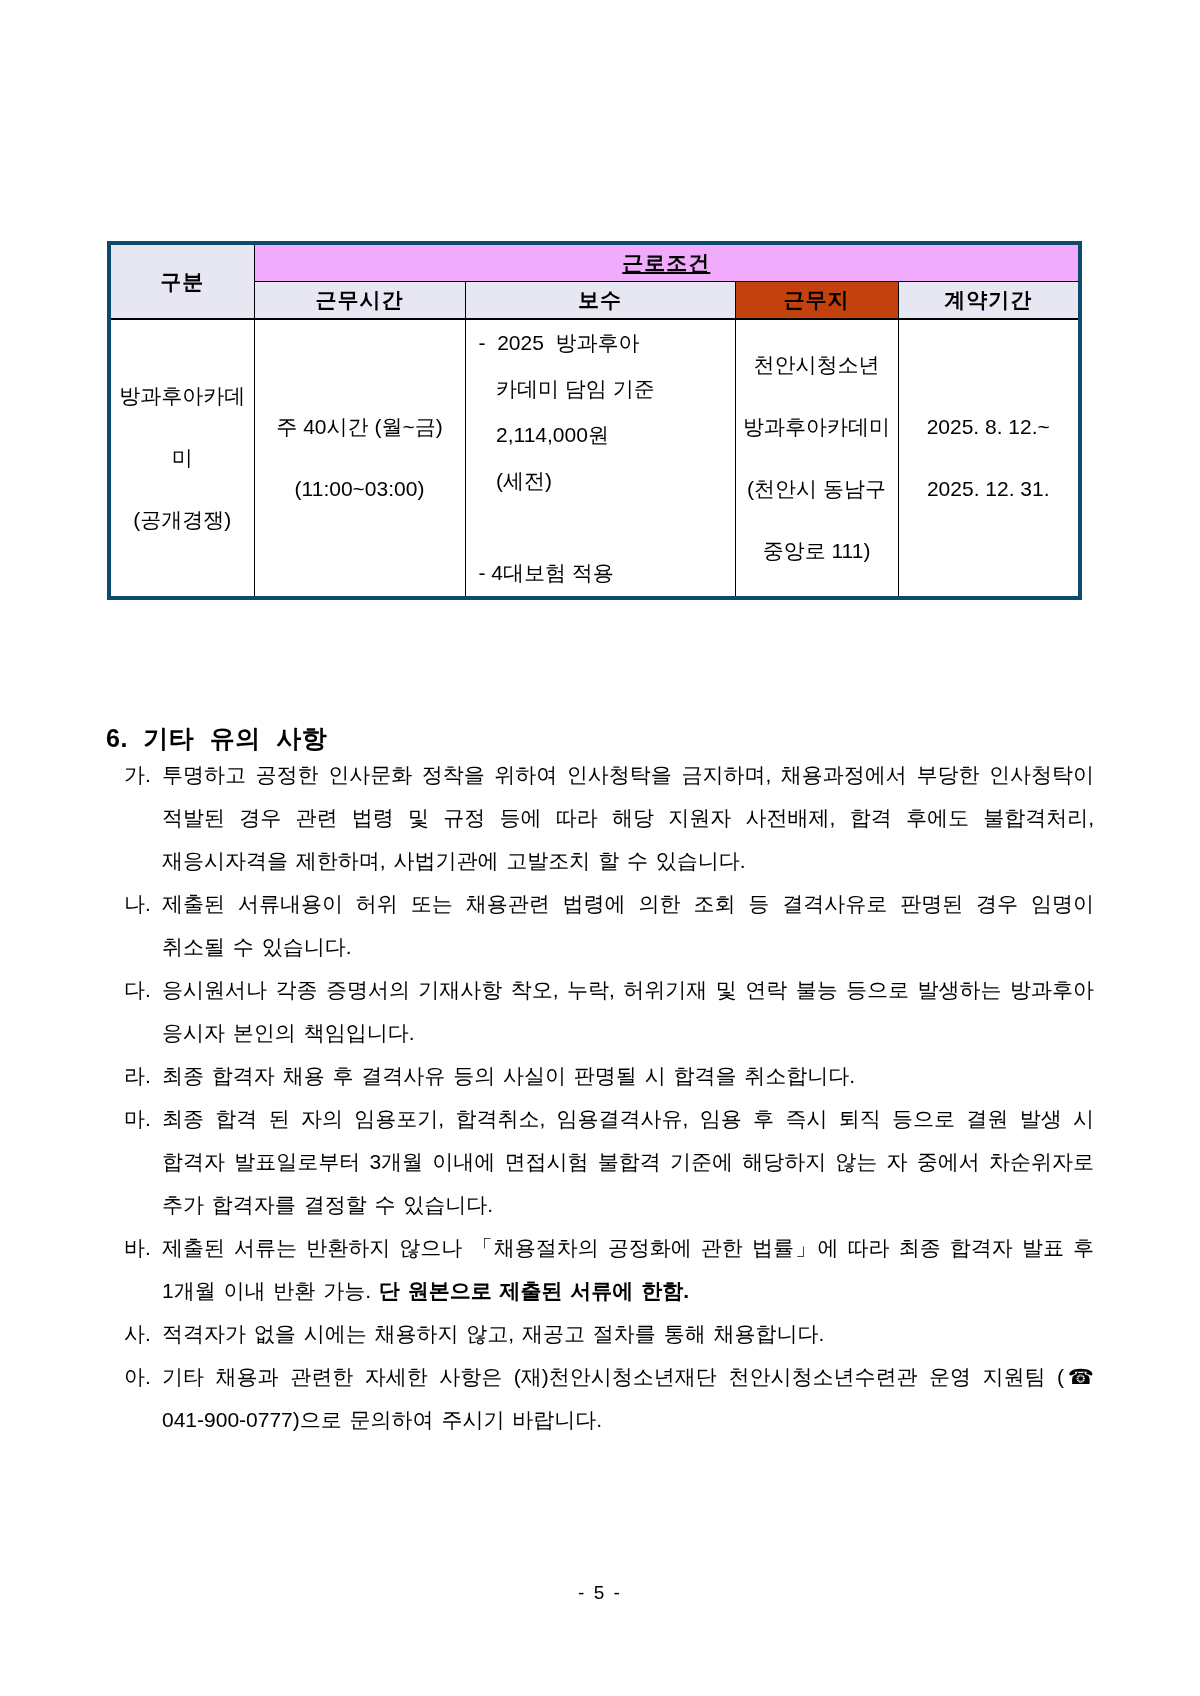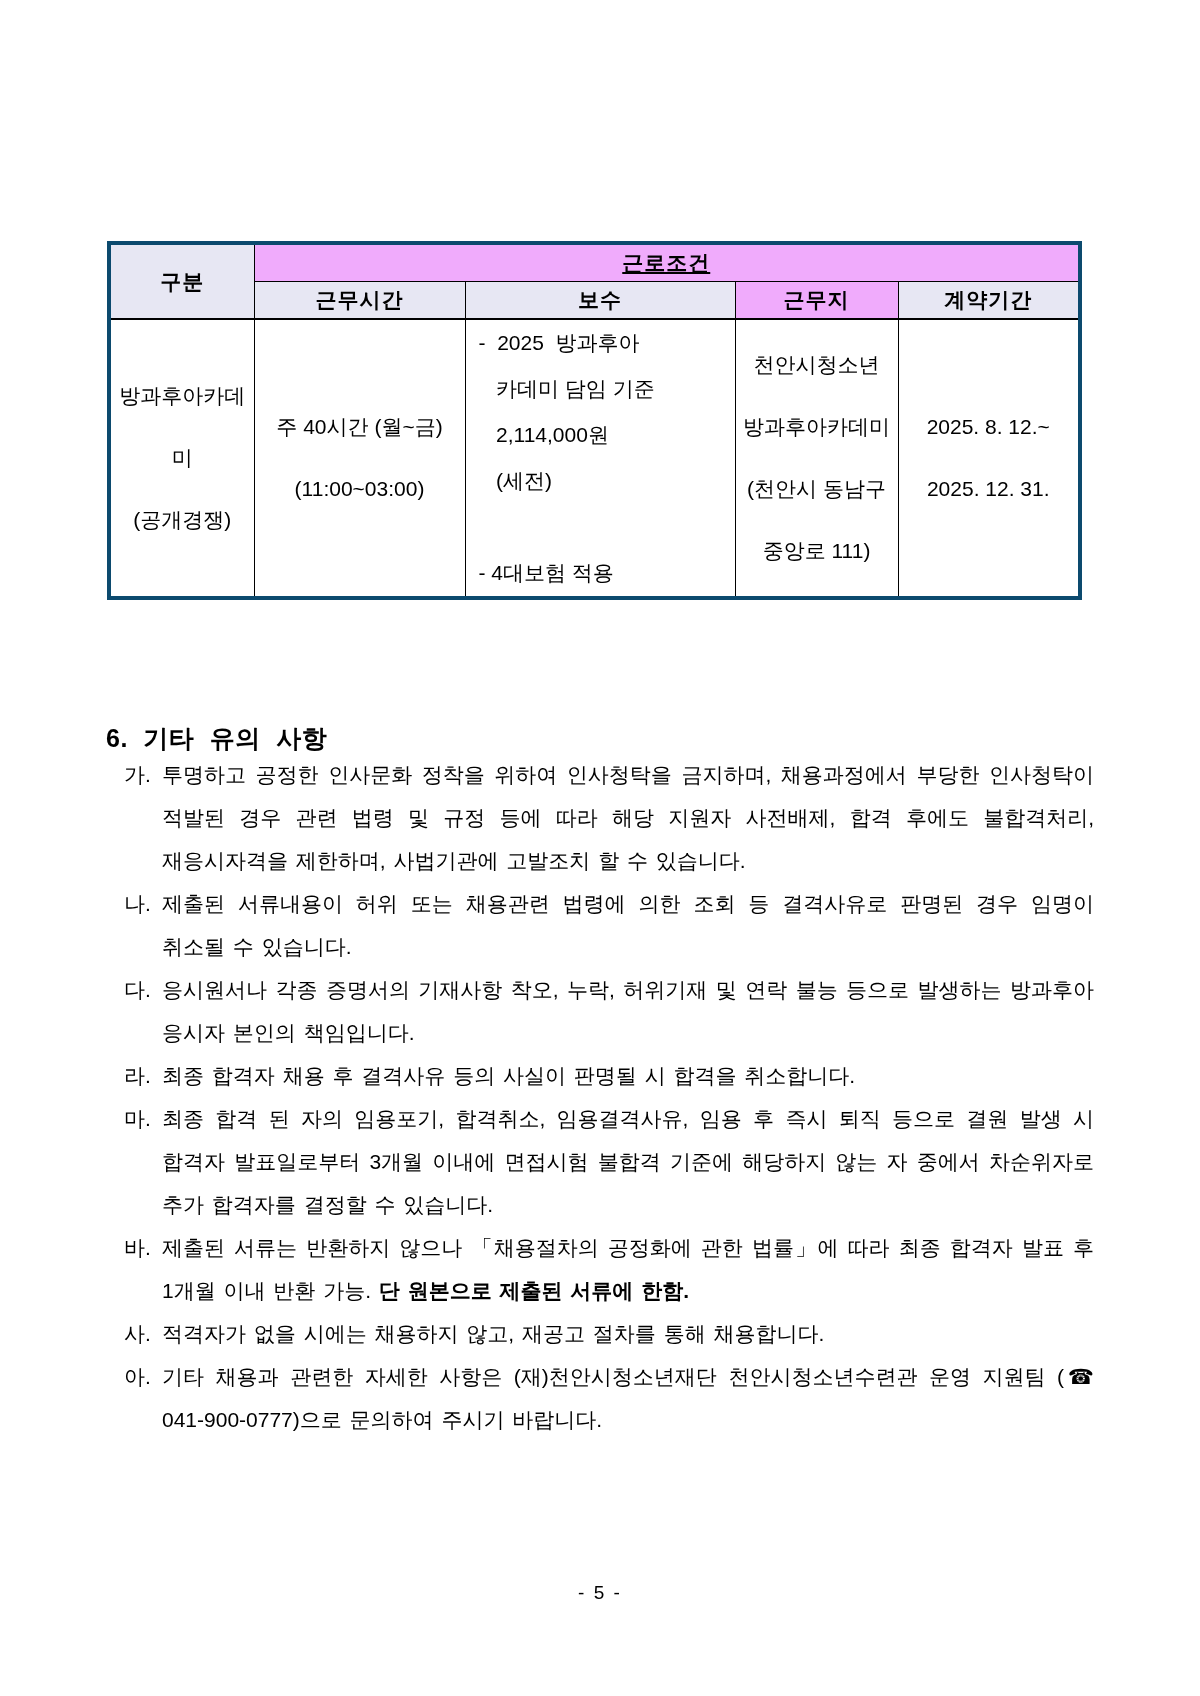--- a/index.html
+++ b/index.html
@@ -112,21 +112,21 @@
       <col style="width:182px">
     </colgroup>
     <thead>
       <tr>
         <th rowspan="2" class="hdr" style="background: rgb(231, 231, 243);">구분</th>
         <th colspan="4" class="hdr" style="background: #f0abfc; text-decoration: underline;">근로조건</th>
       </tr>
       <tr>
         <th class="hdr" style="background: rgb(231, 231, 243);">근무시간</th>
         <th class="hdr" style="background: rgb(231, 231, 243);">보수</th>
-        <th class="hdr" style="background: #f0abfc;">근무지</th>
+        <th class="hdr" style="background: #c2410c;">근무지</th>
         <th class="hdr" style="background: rgb(231, 231, 243);">계약기간</th>
       </tr>
     </thead>
     <tbody>
       <tr>
         <td>방과후아카데미
 (공개경쟁)</td>
         <td>주 40시간 (월~금)
 (11:00~03:00)</td>
         <td class="pay-cell">-  2025  방과후아

